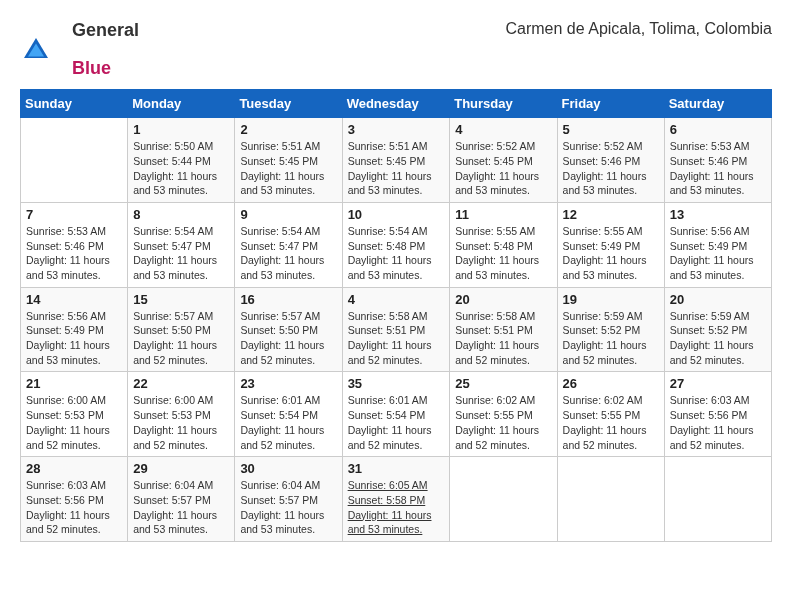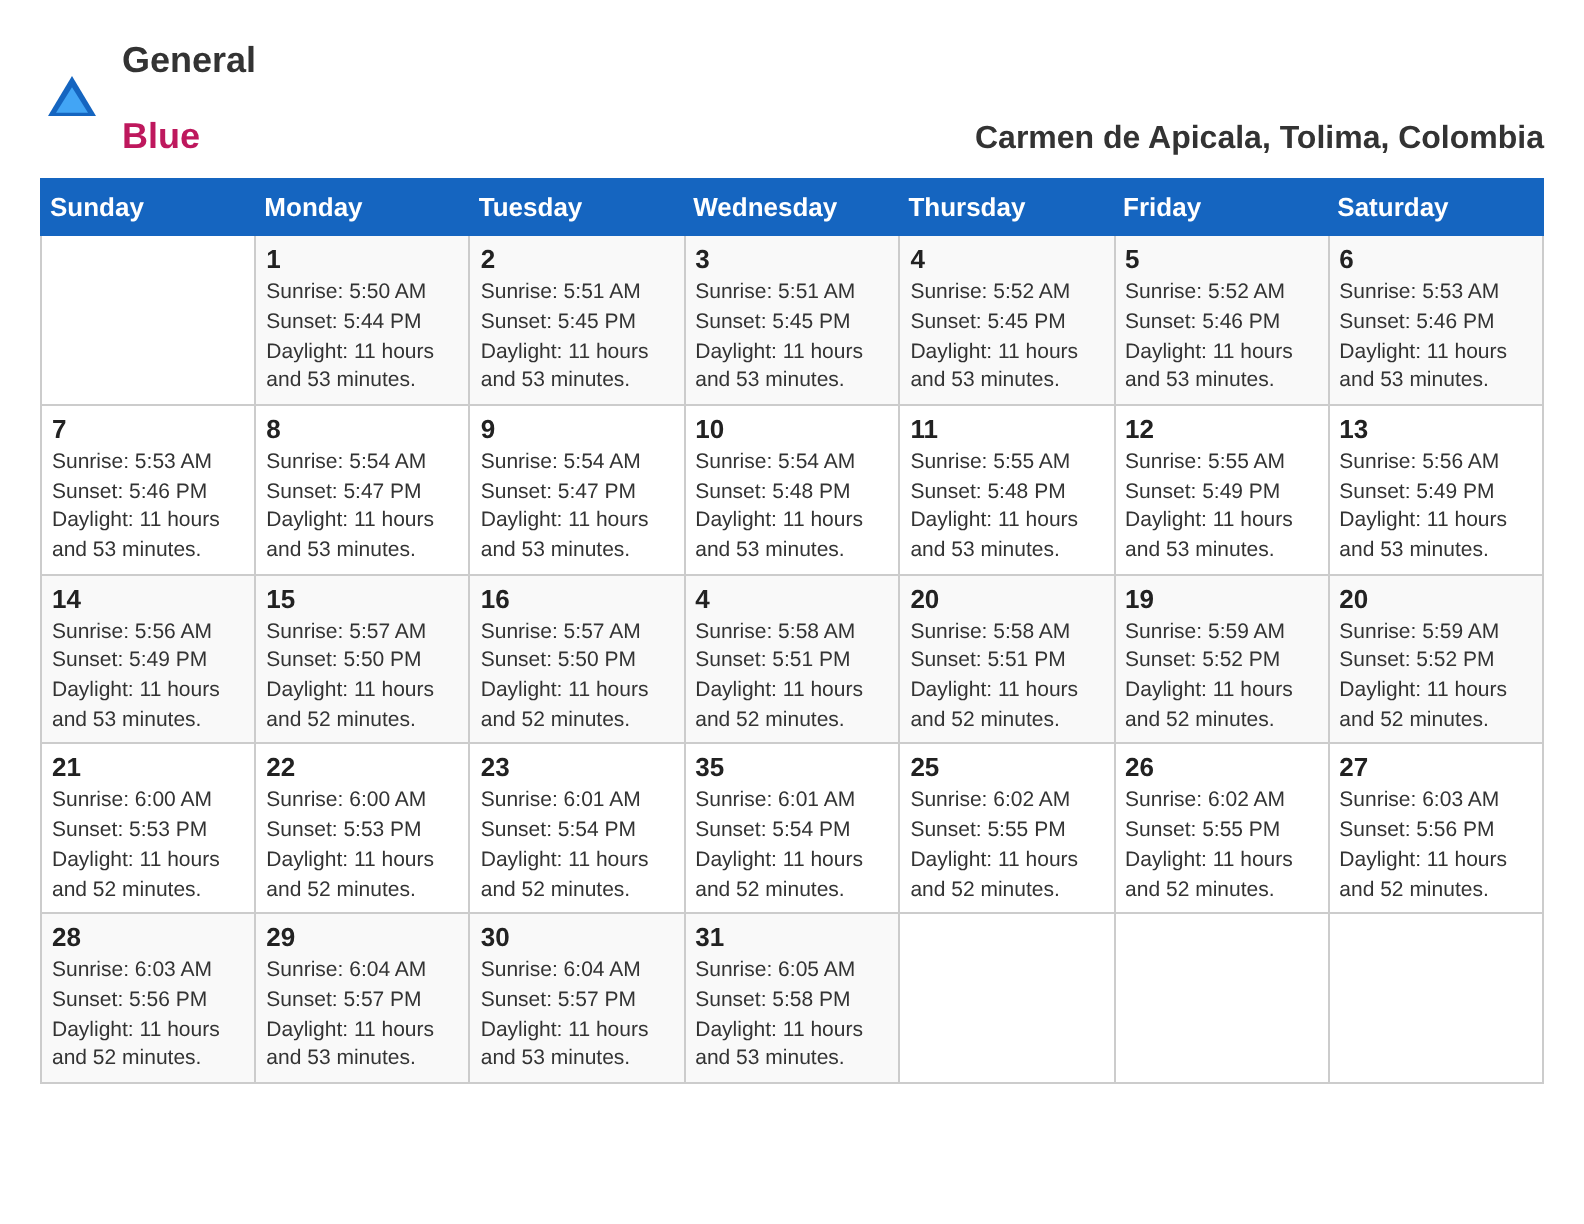--- a/index.html
+++ b/index.html
@@ -12,21 +12,21 @@
     }
     .header-area {
       display: flex;
       align-items: flex-start;
       justify-content: space-between;
       margin-bottom: 10px;
     }
     .logo {
       display: flex;
       align-items: center;
-      gap: 9px;
+      gap: 20px;
     }
     .logo-text {
       font-size: 18px;
       font-weight: bold;
       line-height: 1.2;
     }
     .logo-general { color: #333; }
     .logo-blue { color: #be185d; margin-top: 16px; }
     .logo-icon {
       width: 32px;
@@ -36,22 +36,21 @@
       text-align: right;
     }
     .month-year {
       font-size: 36px;
       font-weight: bold;
       color: #222;
     }
     .location {
       font-size: 16px;
       color: #333;
-      font-weight: bold;
-      margin-top: 41px;
+      font-weight: normal;
     }
     .calendar {
       width: 100%;
       border-collapse: collapse;
       font-size: 11px;
     }
     .calendar thead tr th {
       background-color: #1565c0;
       color: #fff;
       padding: 6px 4px;
@@ -335,21 +334,21 @@
         </td>
         <td>
           <span class="day-number">30</span>
           <div class="day-info" style="white-space: pre-line;">Sunrise: 6:04 AM
 Sunset: 5:57 PM
 Daylight: 11 hours
 and 53 minutes.</div>
         </td>
         <td>
           <span class="day-number">31</span>
-          <div class="day-info" style="white-space: pre-line;">Sunrise: 6:05 AM
+          <div class="day-info" style="white-space: pre-line; text-decoration: underline;">Sunrise: 6:05 AM
 Sunset: 5:58 PM
 Daylight: 11 hours
 and 53 minutes.</div>
         </td>
         <td class="empty-cell"></td>
         <td class="empty-cell"></td>
         <td class="empty-cell"></td>
       </tr>
     </tbody>
 </table>

